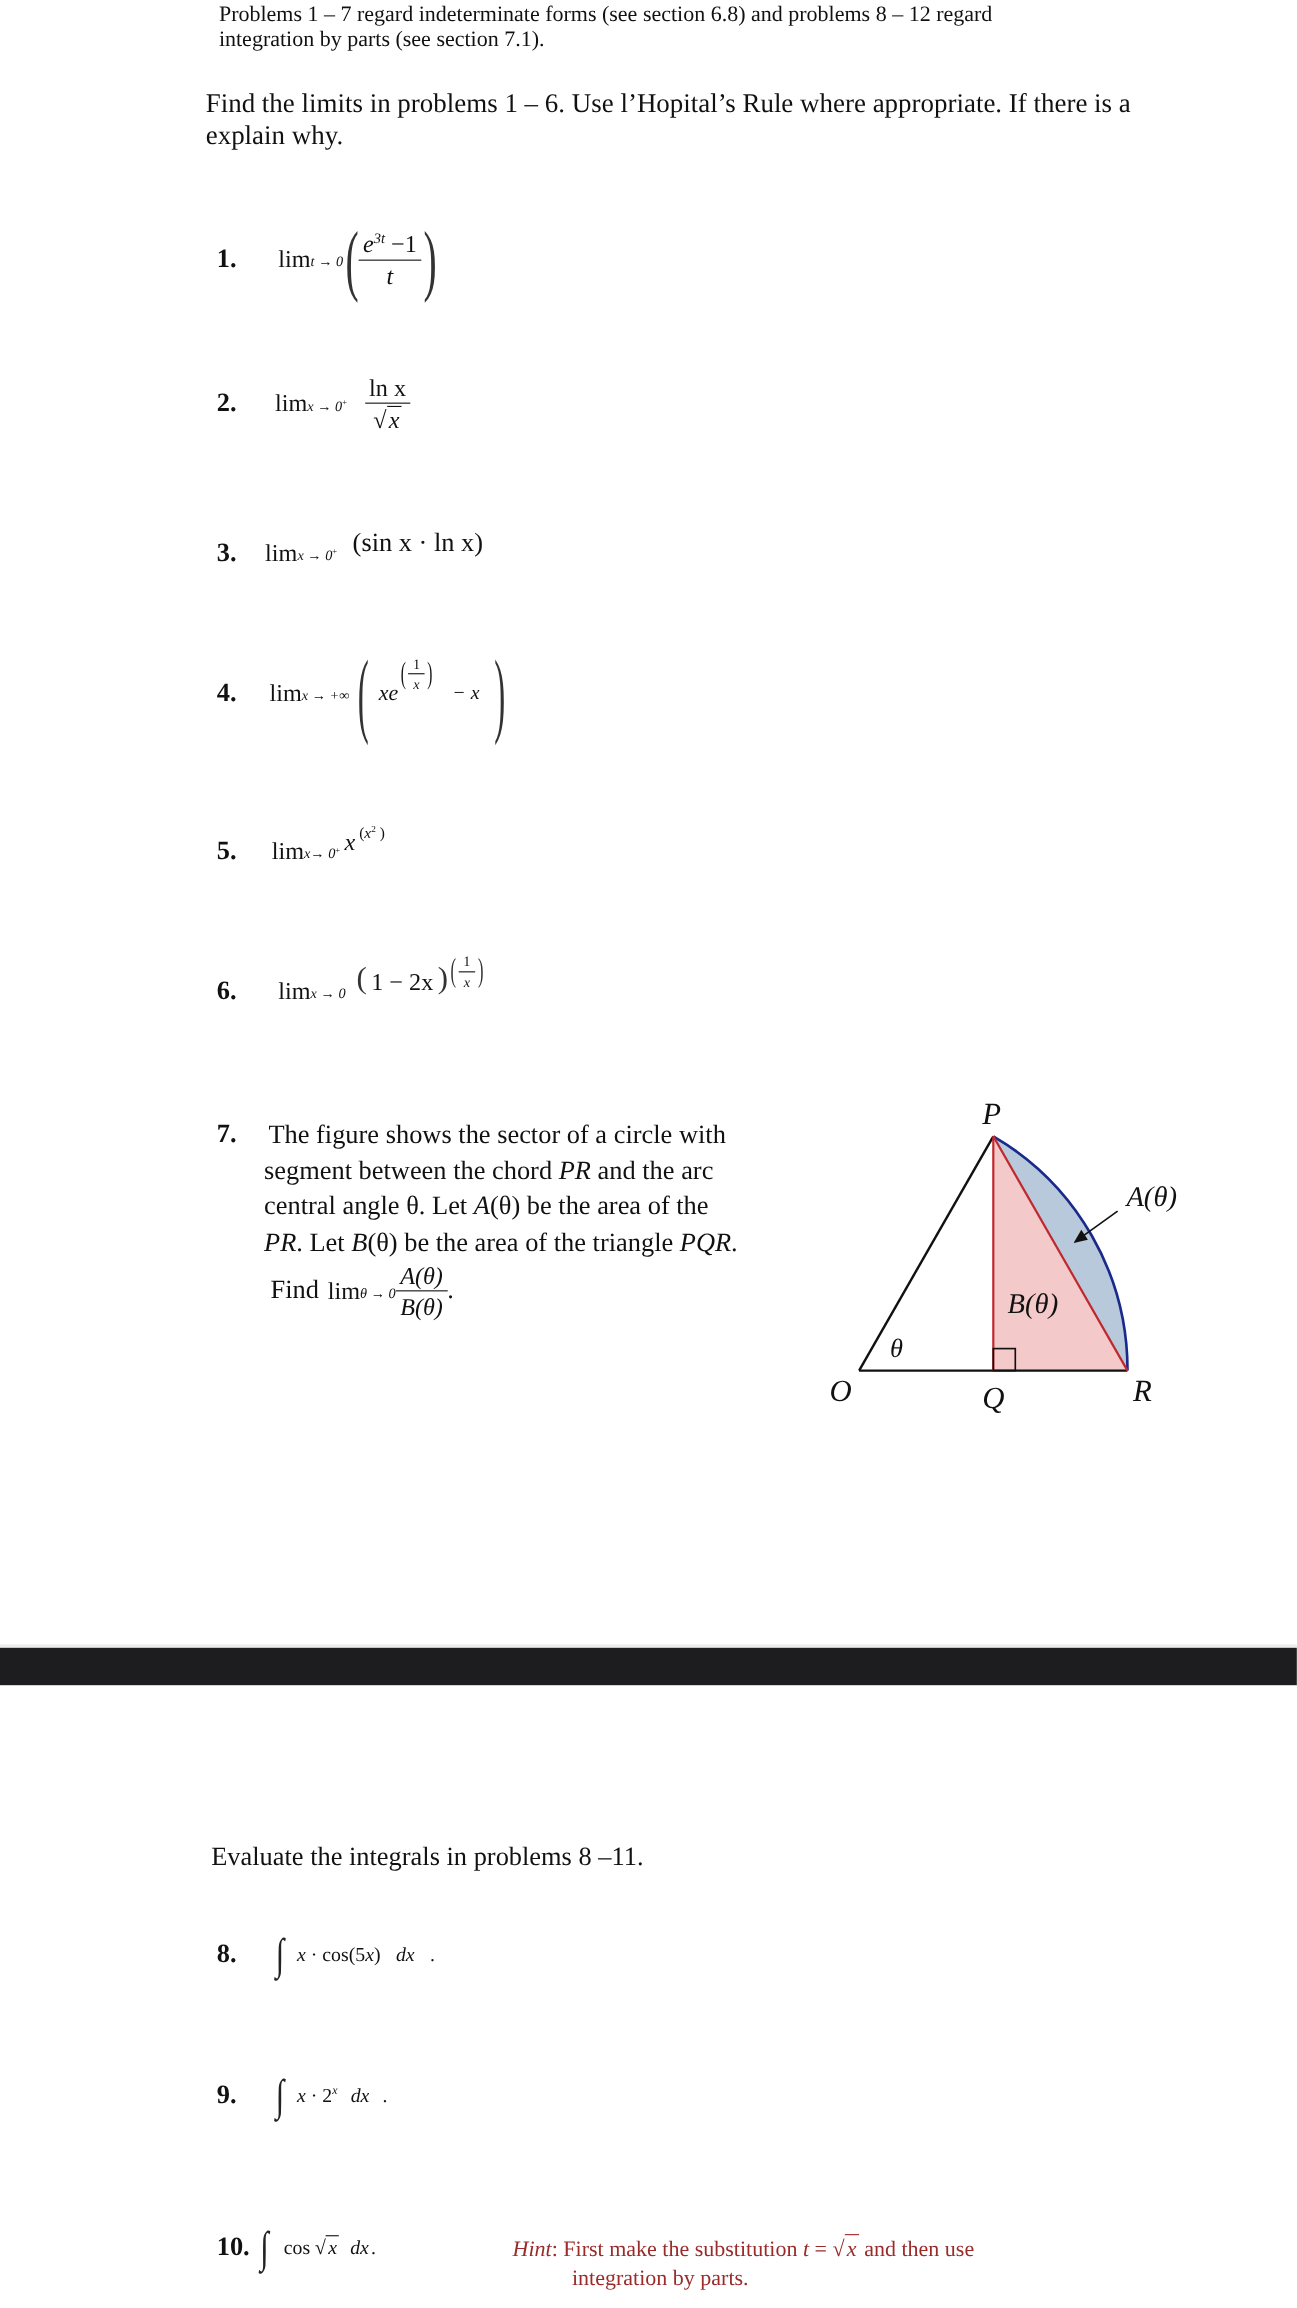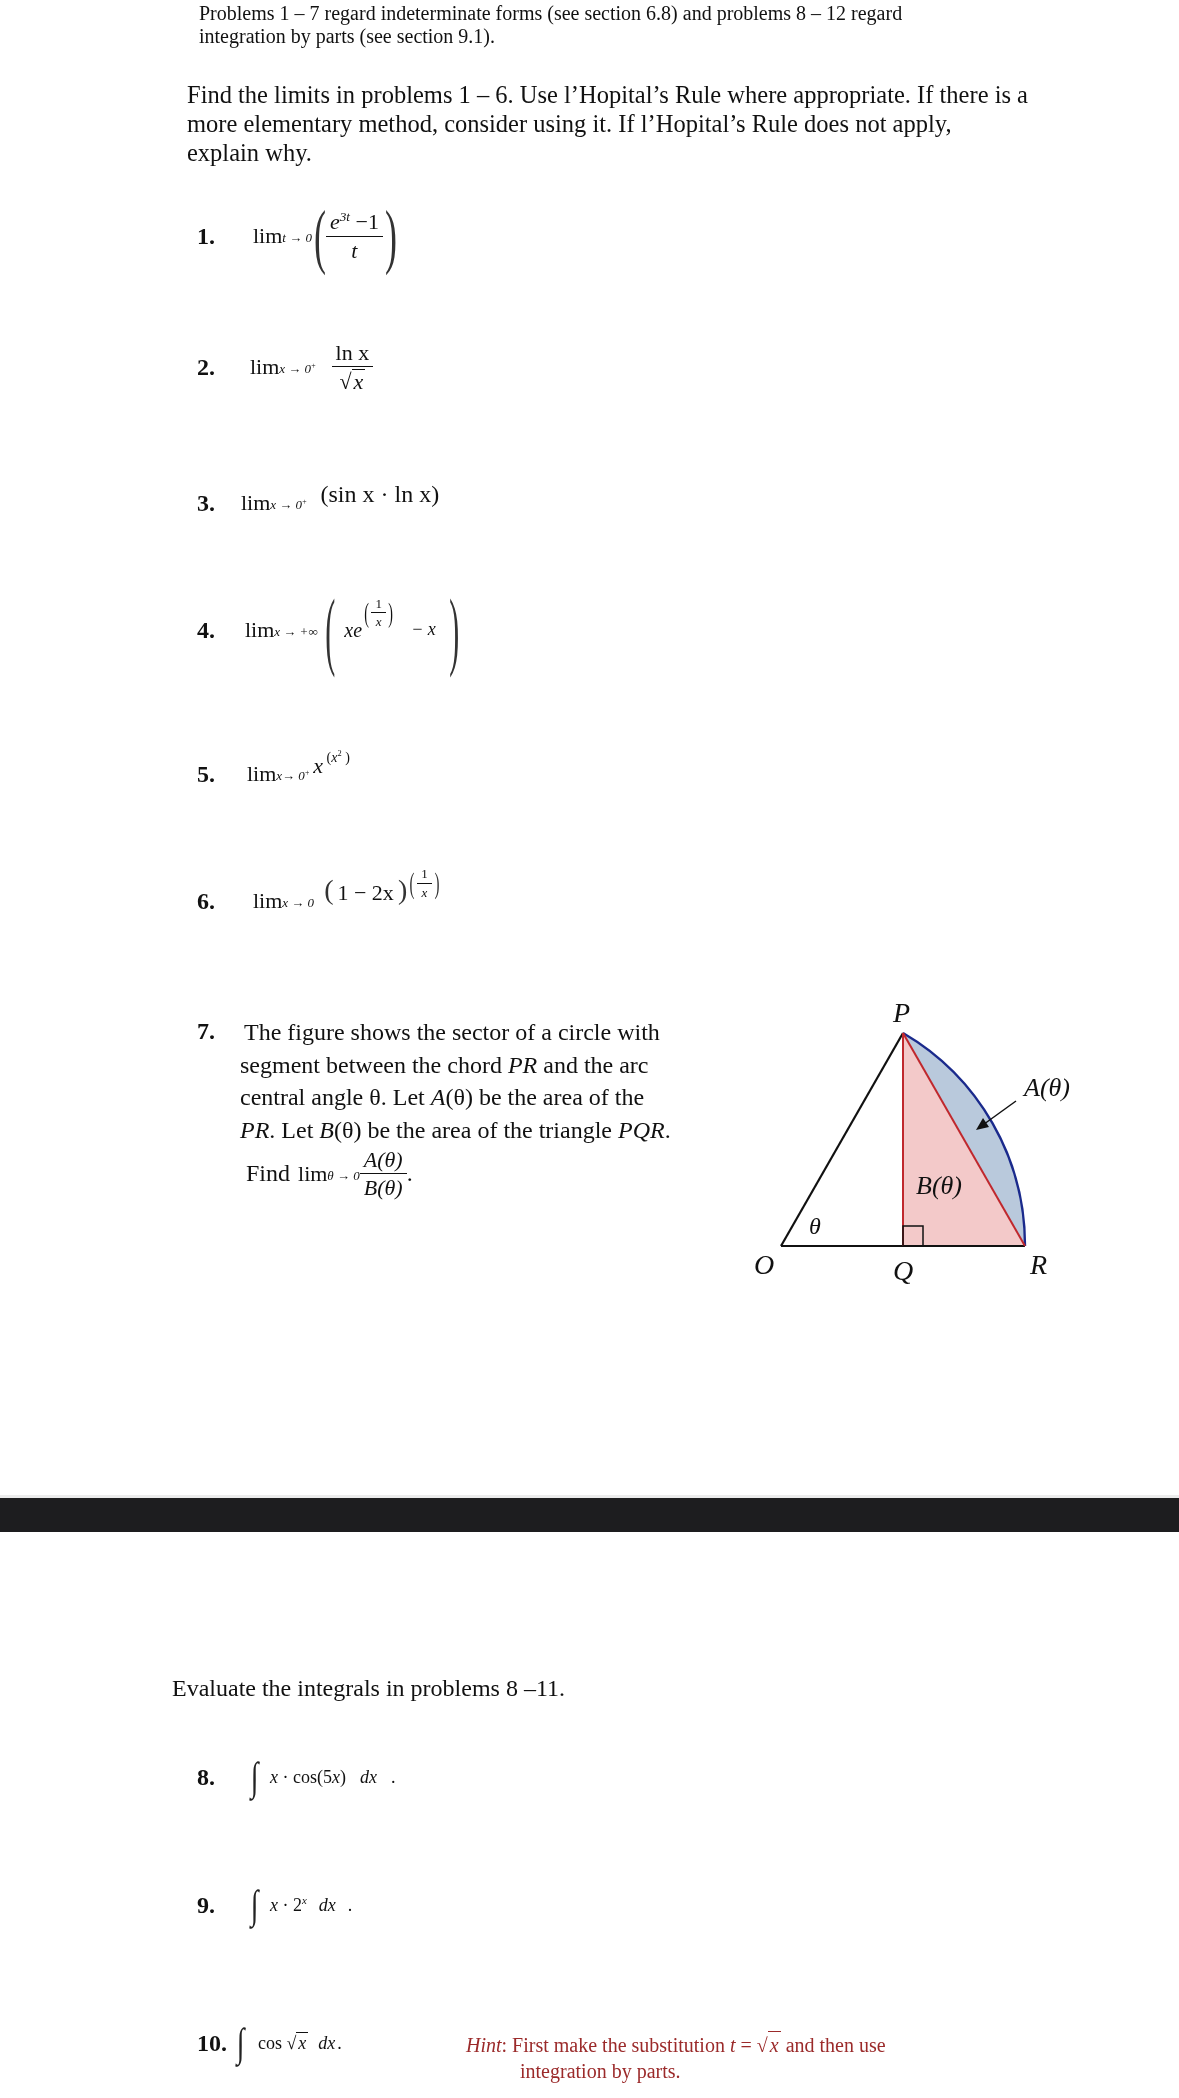--- a/index.html
+++ b/index.html
@@ -18,35 +18,34 @@
   .frac .n { padding:0 4px 2px; border-bottom:1.3px solid #111; }
   .frac .d { padding-top:2px; }
   .it { font-style:italic; }
   .paren { font-weight:200; color:#333; line-height:1; }
   sup { font-size:60%; }
   .sqrt { display:inline-flex; align-items:flex-end; }
   .sqrt .rad { border-top:1.3px solid #111; padding:0 2px; }
   .p7 { left:198px; top:1016px; font-size:24px; line-height:32.5px; width:520px; }
   .band { left:0; top:1498px; width:1179px; height:34px; background:#1d1d1f; }
   .band-edge { left:0; top:1495px; width:1179px; height:3px; background:#ececec; }
-  .evaluate { left:172px; top:1675px; font-size:24px; }
+  .evaluate { left:192px; top:1675px; font-size:24px; }
   .integral { font-size:40px; font-style:italic; font-weight:100; line-height:1; transform:scaleX(0.7); display:inline-block; color:#222; }
   .hint { color:#9b2a2a; font-size:20px; line-height:26px; }
 </style>
 </head>
 <body>
 
 <div class="abs intro">
   <div>Problems 1 – 7 regard indeterminate forms (see section 6.8) and problems  8 – 12 regard</div>
-  <div>integration by parts (see section 9.1).</div>
+  <div>integration by parts (see section 7.1).</div>
 </div>
 
 <div class="abs instr">
   <div>Find the limits in problems 1 – 6. Use l’Hopital’s Rule where appropriate. If there is a</div>
-  <div>more elementary method, consider using it. If l’Hopital’s Rule does not apply,</div>
   <div>explain why.</div>
 </div>
 
 <div class="abs row" style="left:197px; top:198px; height:76px;">
   <span class="num" style="width:56px;">1.</span>
   <span class="lim">
     <span class="word">lim</span>
     <span class="sub">t → 0</span>
   </span>
   <span class="paren" style="font-size:72px; transform:scaleX(0.5); display:inline-block; margin-left:-4px;">(</span>

